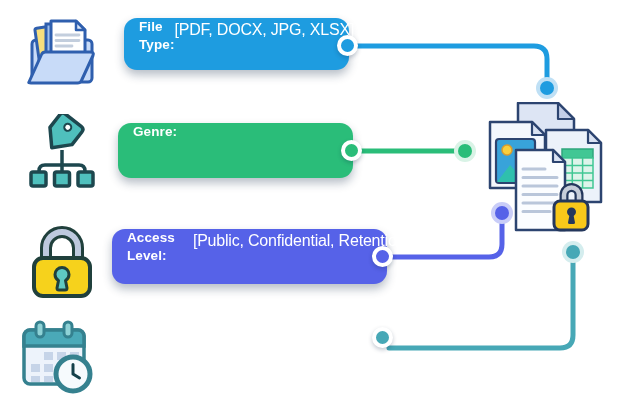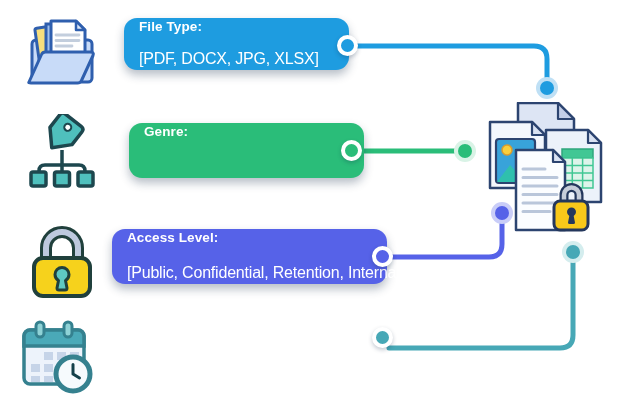--- a/index.html
+++ b/index.html
@@ -3,29 +3,29 @@
 <meta charset="utf-8">
 <style>
   html,body{margin:0;padding:0;background:#ffffff;}
   #stage{
     position:relative;width:623px;height:406px;overflow:hidden;
     background:#ffffff;font-family:"Liberation Sans", sans-serif;
   }
   .icon-slot{position:absolute;}
   .pill{
     position:absolute;border-radius:13px;color:#fff;
-    display:flex;flex-direction:column;justify-content:space-between;
+    display:flex;flex-direction:row;justify-content:space-between;
     padding:0 10px 0 15px;box-sizing:border-box;
     box-shadow:0 5px 10px rgba(15,40,70,0.30);
   }
   .pill-label{font-size:13.5px;font-weight:bold;line-height:1.3;letter-spacing:0.1px;}
   .pill-values{font-size:16px;line-height:1.45;letter-spacing:-0.2px;white-space:nowrap;}
   .pill-filetype{left:124px;top:18px;width:225px;height:52px;background:#1e9ce0;}
-  .pill-genre{left:129px;top:123px;width:235px;height:55px;background:#2abd79;}
-  .pill-access{left:112px;top:229px;width:275px;height:55px;background:#5662e8;}
+  .pill-genre{left:118px;top:123px;width:235px;height:55px;background:#2abd79;}
+  .pill-access{left:112px;top:229px;width:275px;height:55px;background:#5662e8;gap:18px;}
   .pill-retention{left:112px;top:320px;width:275px;height:53px;background:#47a8b6;}
   .ring{
     position:absolute;width:13px;height:13px;border:4.5px solid #ffffff;
     border-radius:50%;box-shadow:0 2px 4px rgba(15,40,70,0.25);
   }
   .ring-filetype{left:337px;top:35px;background:#1e9ce0;}
   .ring-genre{left:341px;top:140px;background:#2abd79;}
   .ring-access{left:372px;top:246px;background:#5662e8;}
   .ring-retention{left:372px;top:327px;background:#47a8b6;}
   #connector-overlay{position:absolute;left:0;top:0;}

